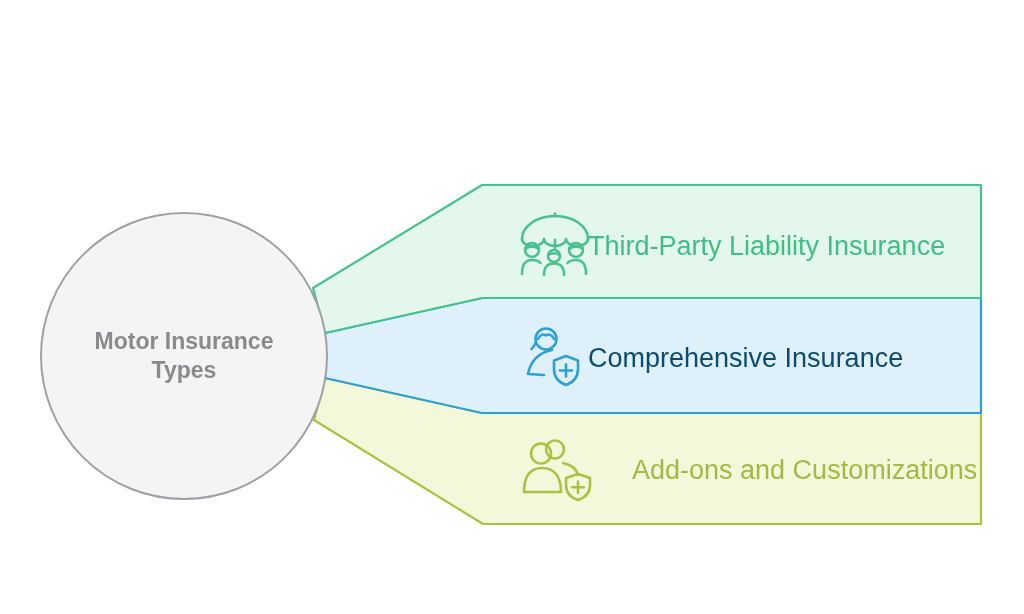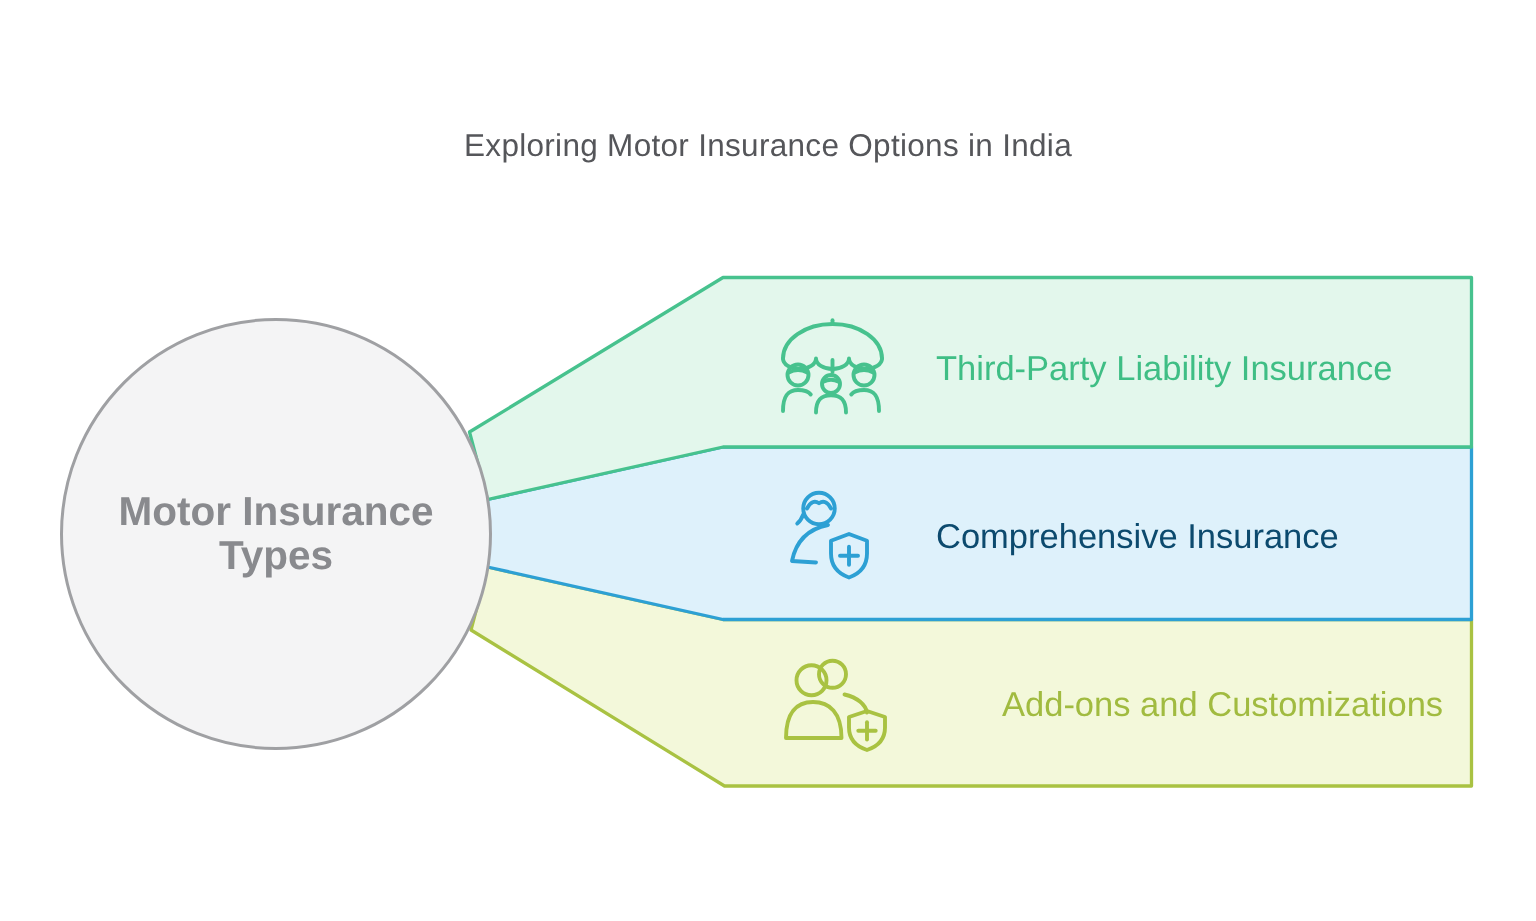--- a/index.html
+++ b/index.html
@@ -8,41 +8,40 @@
     overflow:hidden;font-family:"Liberation Sans",sans-serif;
   }
   .title{
     position:absolute;left:0;right:0;top:86px;margin:0;
     text-align:center;font-size:21px;font-weight:400;color:#55565a;
     letter-spacing:.2px;
   }
   .shapes{position:absolute;left:0;top:0;width:1024px;height:614px;}
   .center-label{
     position:absolute;left:64px;top:327px;width:240px;text-align:center;
-    font-size:27px;line-height:29px;font-weight:700;color:#898a8e;
+    font-size:23px;line-height:29px;font-weight:700;color:#898a8e;
   }
   .branch-icon{position:absolute;}
   .branch-icon svg{display:block;width:100%;height:100%;}
   .icon-1{left:520px;top:212px;width:70px;height:68px;}
   .icon-2{left:522px;top:323px;width:70px;height:70px;}
   .icon-3{left:522px;top:437px;width:70px;height:68px;}
   .branch-label{
-    position:absolute;left:624px;transform:translateY(-50%);
-    font-size:23px;font-weight:400;white-space:nowrap;
+    position:absolute;left:588px;transform:translateY(-50%);
+    font-size:27px;font-weight:400;white-space:nowrap;
   }
   .label-1{top:246px;color:#3fbe85;}
   .label-2{top:358px;color:#0c4a6e;}
   .label-3{top:470px;color:#a1bb40;margin-left:44px;}
 </style>
 </head>
 <body>
 
 <div class="stage">
 
-  <h1 class="title">Exploring Motor Insurance Options in India</h1>
 
   <svg class="shapes" viewBox="0 0 1024 614" aria-hidden="true">
 
     <polygon points="325,378 482,413 981,413 981,524 483,524 314,420" stroke-width="2.2" stroke-linejoin="round" fill="#f3f8da" stroke="#a9c242"></polygon>
     <polygon points="325,333 482,298 981,298 981,413 482,413 325,378" stroke-width="2.2" stroke-linejoin="round" fill="#def1fb" stroke="#2da0d4"></polygon>
     <polygon points="313,288 482,185 981,185 981,298 482,298 325,333" stroke-width="2.2" stroke-linejoin="round" fill="#e3f7ec" stroke="#47c28e"></polygon>
     <circle cx="184" cy="356" r="143" stroke-width="2" fill="#f4f4f5" stroke="#9fa0a3"></circle>
   </svg>
 
   <div class="center-label">Motor Insurance Types</div>

